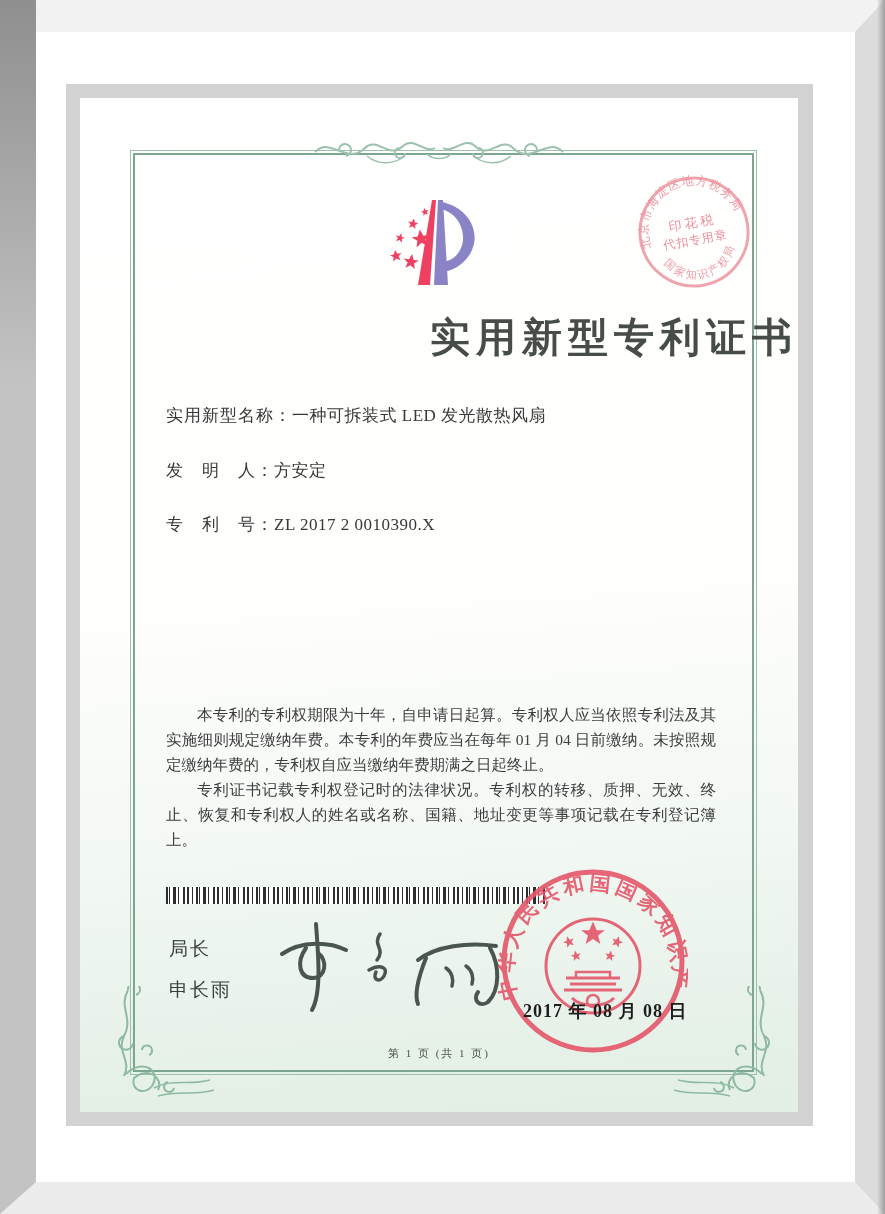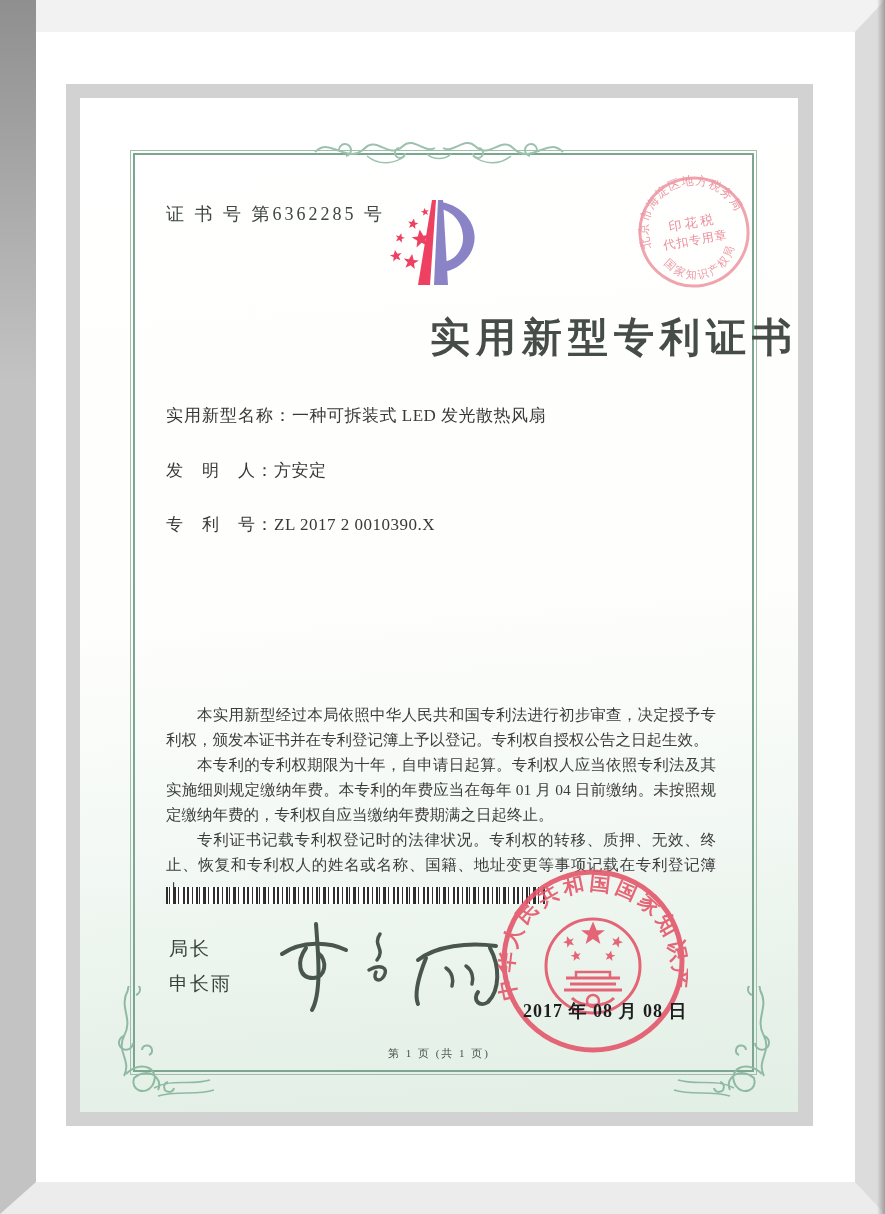--- a/index.html
+++ b/index.html
@@ -48,21 +48,21 @@
   .body-text p{margin:0;text-indent:2em;}
   .barcode{position:absolute;left:86px;top:789px;width:380px;height:17px;
     background:repeating-linear-gradient(90deg,
       #2e2e2e 0 2px,#fff 2px 3px,#2e2e2e 3px 4px,#fff 4px 7px,
       #2e2e2e 7px 10px,#fff 10px 12px,#2e2e2e 12px 13px,#fff 13px 17px,
       #2e2e2e 17px 19px,#fff 19px 21px,#2e2e2e 21px 23px,#fff 23px 26px,
       #2e2e2e 26px 27px,#fff 27px 30px);}
   .sig-labels{position:absolute;left:89px;top:838px;
     font-family:Liberation Serif, serif;
     font-size:19px;color:#3a3f3b;letter-spacing:2px;}
-  .sig-labels .line2{margin-top:9px;}
+  .sig-labels .line2{margin-top:15px;}
   .signature{position:absolute;left:188px;top:810px;width:252px;height:108px;}
   .seal{position:absolute;left:418px;top:768px;width:190px;height:190px;opacity:0.9;}
   .seal-date{position:absolute;left:443px;top:901px;font-size:18px;font-weight:bold;
     letter-spacing:1px;color:#1d1d1d;}
   .page-footer{position:absolute;left:0;top:948px;width:100%;text-align:center;
     font-size:11px;letter-spacing:2px;color:#4c514d;}
   .tax-stamp{position:absolute;left:556px;top:76px;width:116px;height:116px;
     transform:rotate(-10deg);opacity:0.85;}
 </style>
 </head>
@@ -123,21 +123,20 @@
           <textPath href="#arcTop" startOffset="4">北京市海淀区地方税务局</textPath>
         </text>
         <text fill="#e98694" font-size="11" letter-spacing="2">
           <textPath href="#arcBottom" startOffset="2">国家知识产权局</textPath>
         </text>
         <text x="58" y="53" text-anchor="middle" fill="#e77a8a" font-size="13" letter-spacing="3">印花税</text>
         <text x="58" y="70" text-anchor="middle" fill="#e77a8a" font-size="12" letter-spacing="1">代扣专用章</text>
       </svg>
     </div>
 
-    <div class="cert-no">证 书 号 第6362285 号</div>
 
     <div class="logo">
       <svg width="100" height="112" viewBox="0 0 100 112">
         <defs>
           <path id="star5" d="M0,-10 L2.94,-3.09 L9.51,-3.09 L4.05,1.18 L5.88,8.09 L0,4 L-5.88,8.09 L-4.05,1.18 L-9.51,-3.09 L-2.94,-3.09 Z"></path>
         </defs>
         <path d="M54,14 C82,20 94,46 82,66 C73,80 60,85 50,83 L51,74 C64,75 76,64 75,48 C74,33 64,23 52,21 Z" fill="#8a84c6"></path>
         <polygon points="50,12 55,12 60,97 46,97" fill="#8a84c6"></polygon>
         <polygon points="44,12 48,12 42,97 30,97" fill="#ee4060"></polygon>
         <g fill="#ee4060">
@@ -159,21 +158,20 @@
       </div>
       <div class="field">
         <span class="flabel">发　明　人：</span><span class="fvalue">方安定</span>
       </div>
       <div class="field">
         <span class="flabel">专　利　号：</span><span class="fvalue">ZL 2017 2 0010390.X</span>
       </div>
     </div>
 
     <div class="body-text">
-      <p>本实用新型经过本局依照中华人民共和国专利法进行初步审查，决定授予专利权，颁发本证书并在专利登记簿上予以登记。专利权自授权公告之日起生效。</p>
       <p>本专利的专利权期限为十年，自申请日起算。专利权人应当依照专利法及其实施细则规定缴纳年费。本专利的年费应当在每年 01 月 04 日前缴纳。未按照规定缴纳年费的，专利权自应当缴纳年费期满之日起终止。</p>
       <p>专利证书记载专利权登记时的法律状况。专利权的转移、质押、无效、终止、恢复和专利权人的姓名或名称、国籍、地址变更等事项记载在专利登记簿上。</p>
     </div>
 
     <div class="barcode"></div>
 
     <div class="sig-labels">
       <div>局长</div>
       <div class="line2">申长雨</div>
     </div>

